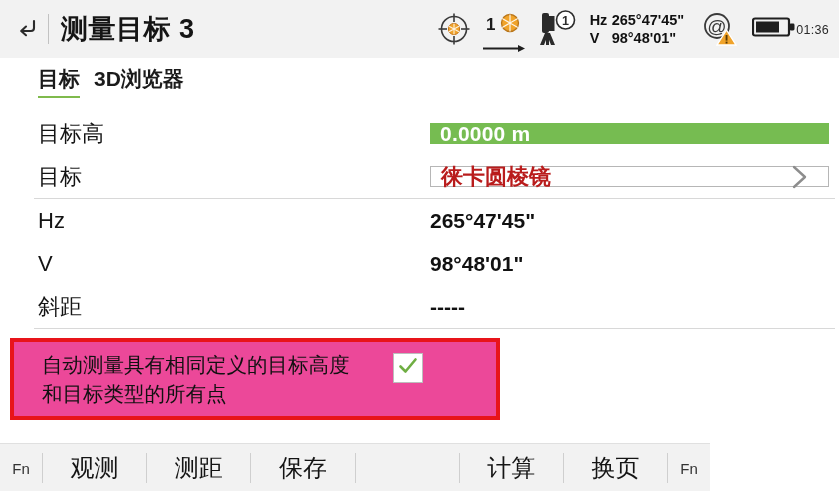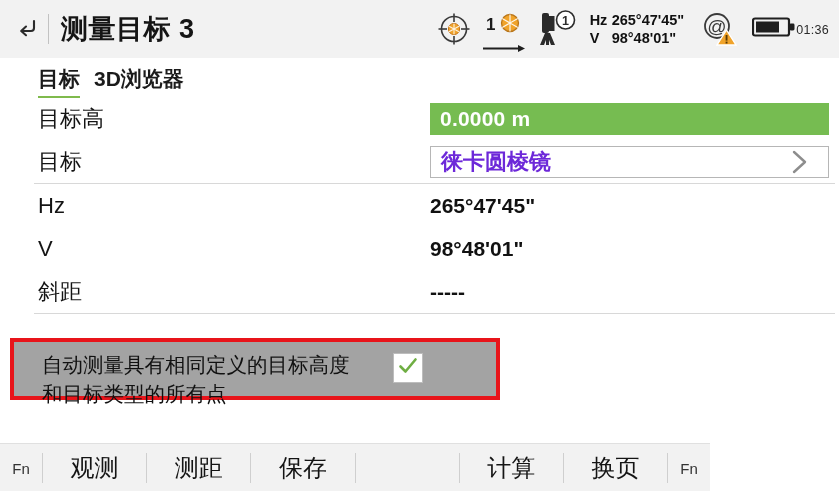--- a/index.html
+++ b/index.html
@@ -147,58 +147,58 @@
     position: absolute;
     left: 0; right: 0;
     bottom: -2px;
     height: 2px;
     background: #7fba4c;
   }
 
   
   .form {
     position: absolute;
-    left: 0; top: 97px;
+    left: 0; top: 112px;
     width: 839px;
   }
   .row {
     display: flex;
     align-items: center;
     height: 43px;
     padding-left: 38px;
     box-sizing: border-box;
     position: relative;
   }
   .row-label {
     font-size: 22px;
     color: #141414;
     width: 390px;
     white-space: nowrap;
   }
   .field {
     position: absolute;
     left: 430px;
     right: 10px;
-    height: 32px;
+    height: 21px;
     display: flex;
     align-items: center;
     box-sizing: border-box;
   }
   .field-green {
     background: #76bc51;
     color: #ffffff;
     font-size: 21px;
     font-weight: bold;
     padding-left: 10px;
     letter-spacing: 0.2px;
   }
   .field-box {
     background: #ffffff;
     border: 1px solid #b6b6b6;
-    color: #6d28d9;
+    color: #b91c1c;
     font-size: 22px;
     font-weight: bold;
     padding-left: 10px;
     justify-content: space-between;
     padding-right: 14px;
   }
   .chevron {
     flex: 0 0 auto;
     display: flex;
     align-items: center;
@@ -216,24 +216,24 @@
     background: #d8d8d8;
     margin: 0 4px 0 34px;
   }
 
   
   .annot {
     position: absolute;
     left: 10px;
     top: 338px;
     width: 490px;
-    height: 62px;
+    height: 82px;
     border: 4px solid #e8141a;
     box-sizing: border-box;
-    background: #a3a3a3;
+    background: #ec4899;
   }
   .annot-inner {
     position: absolute;
     left: 0; top: 0;
     width: 100%;
     height: 100%;
     display: flex;
     align-items: flex-start;
     padding: 8px 0 0 28px;
     box-sizing: border-box;

